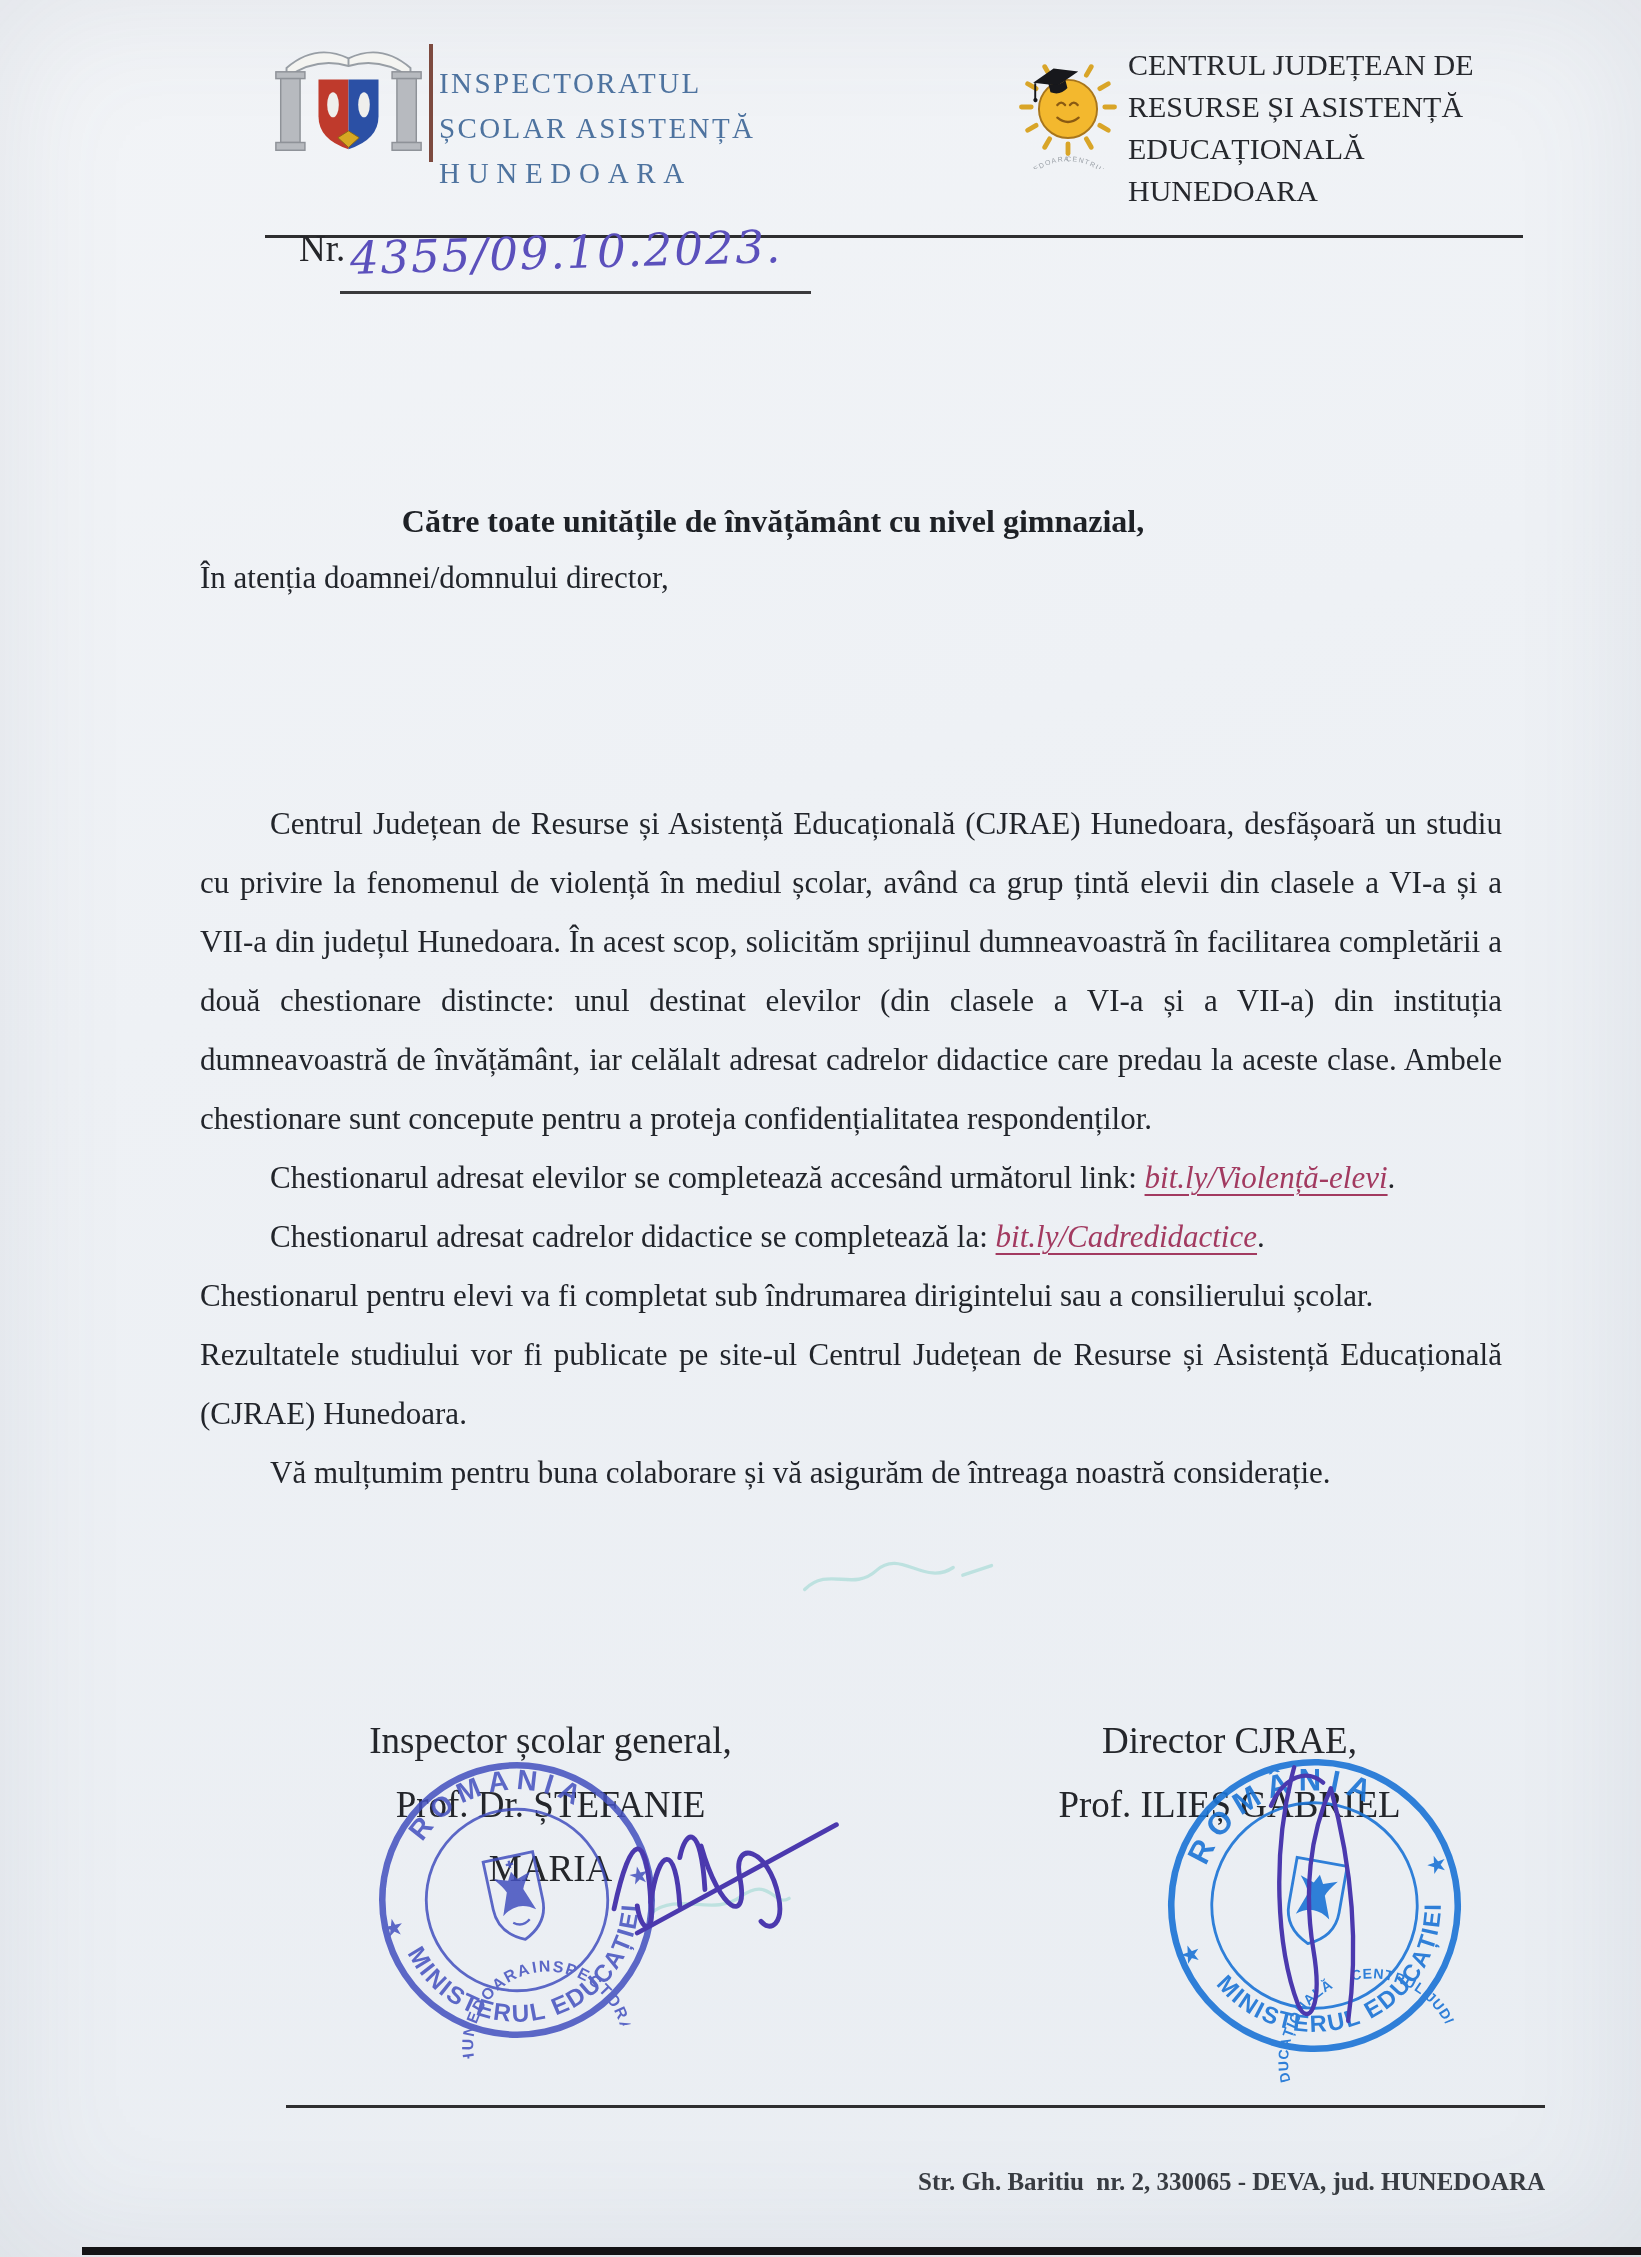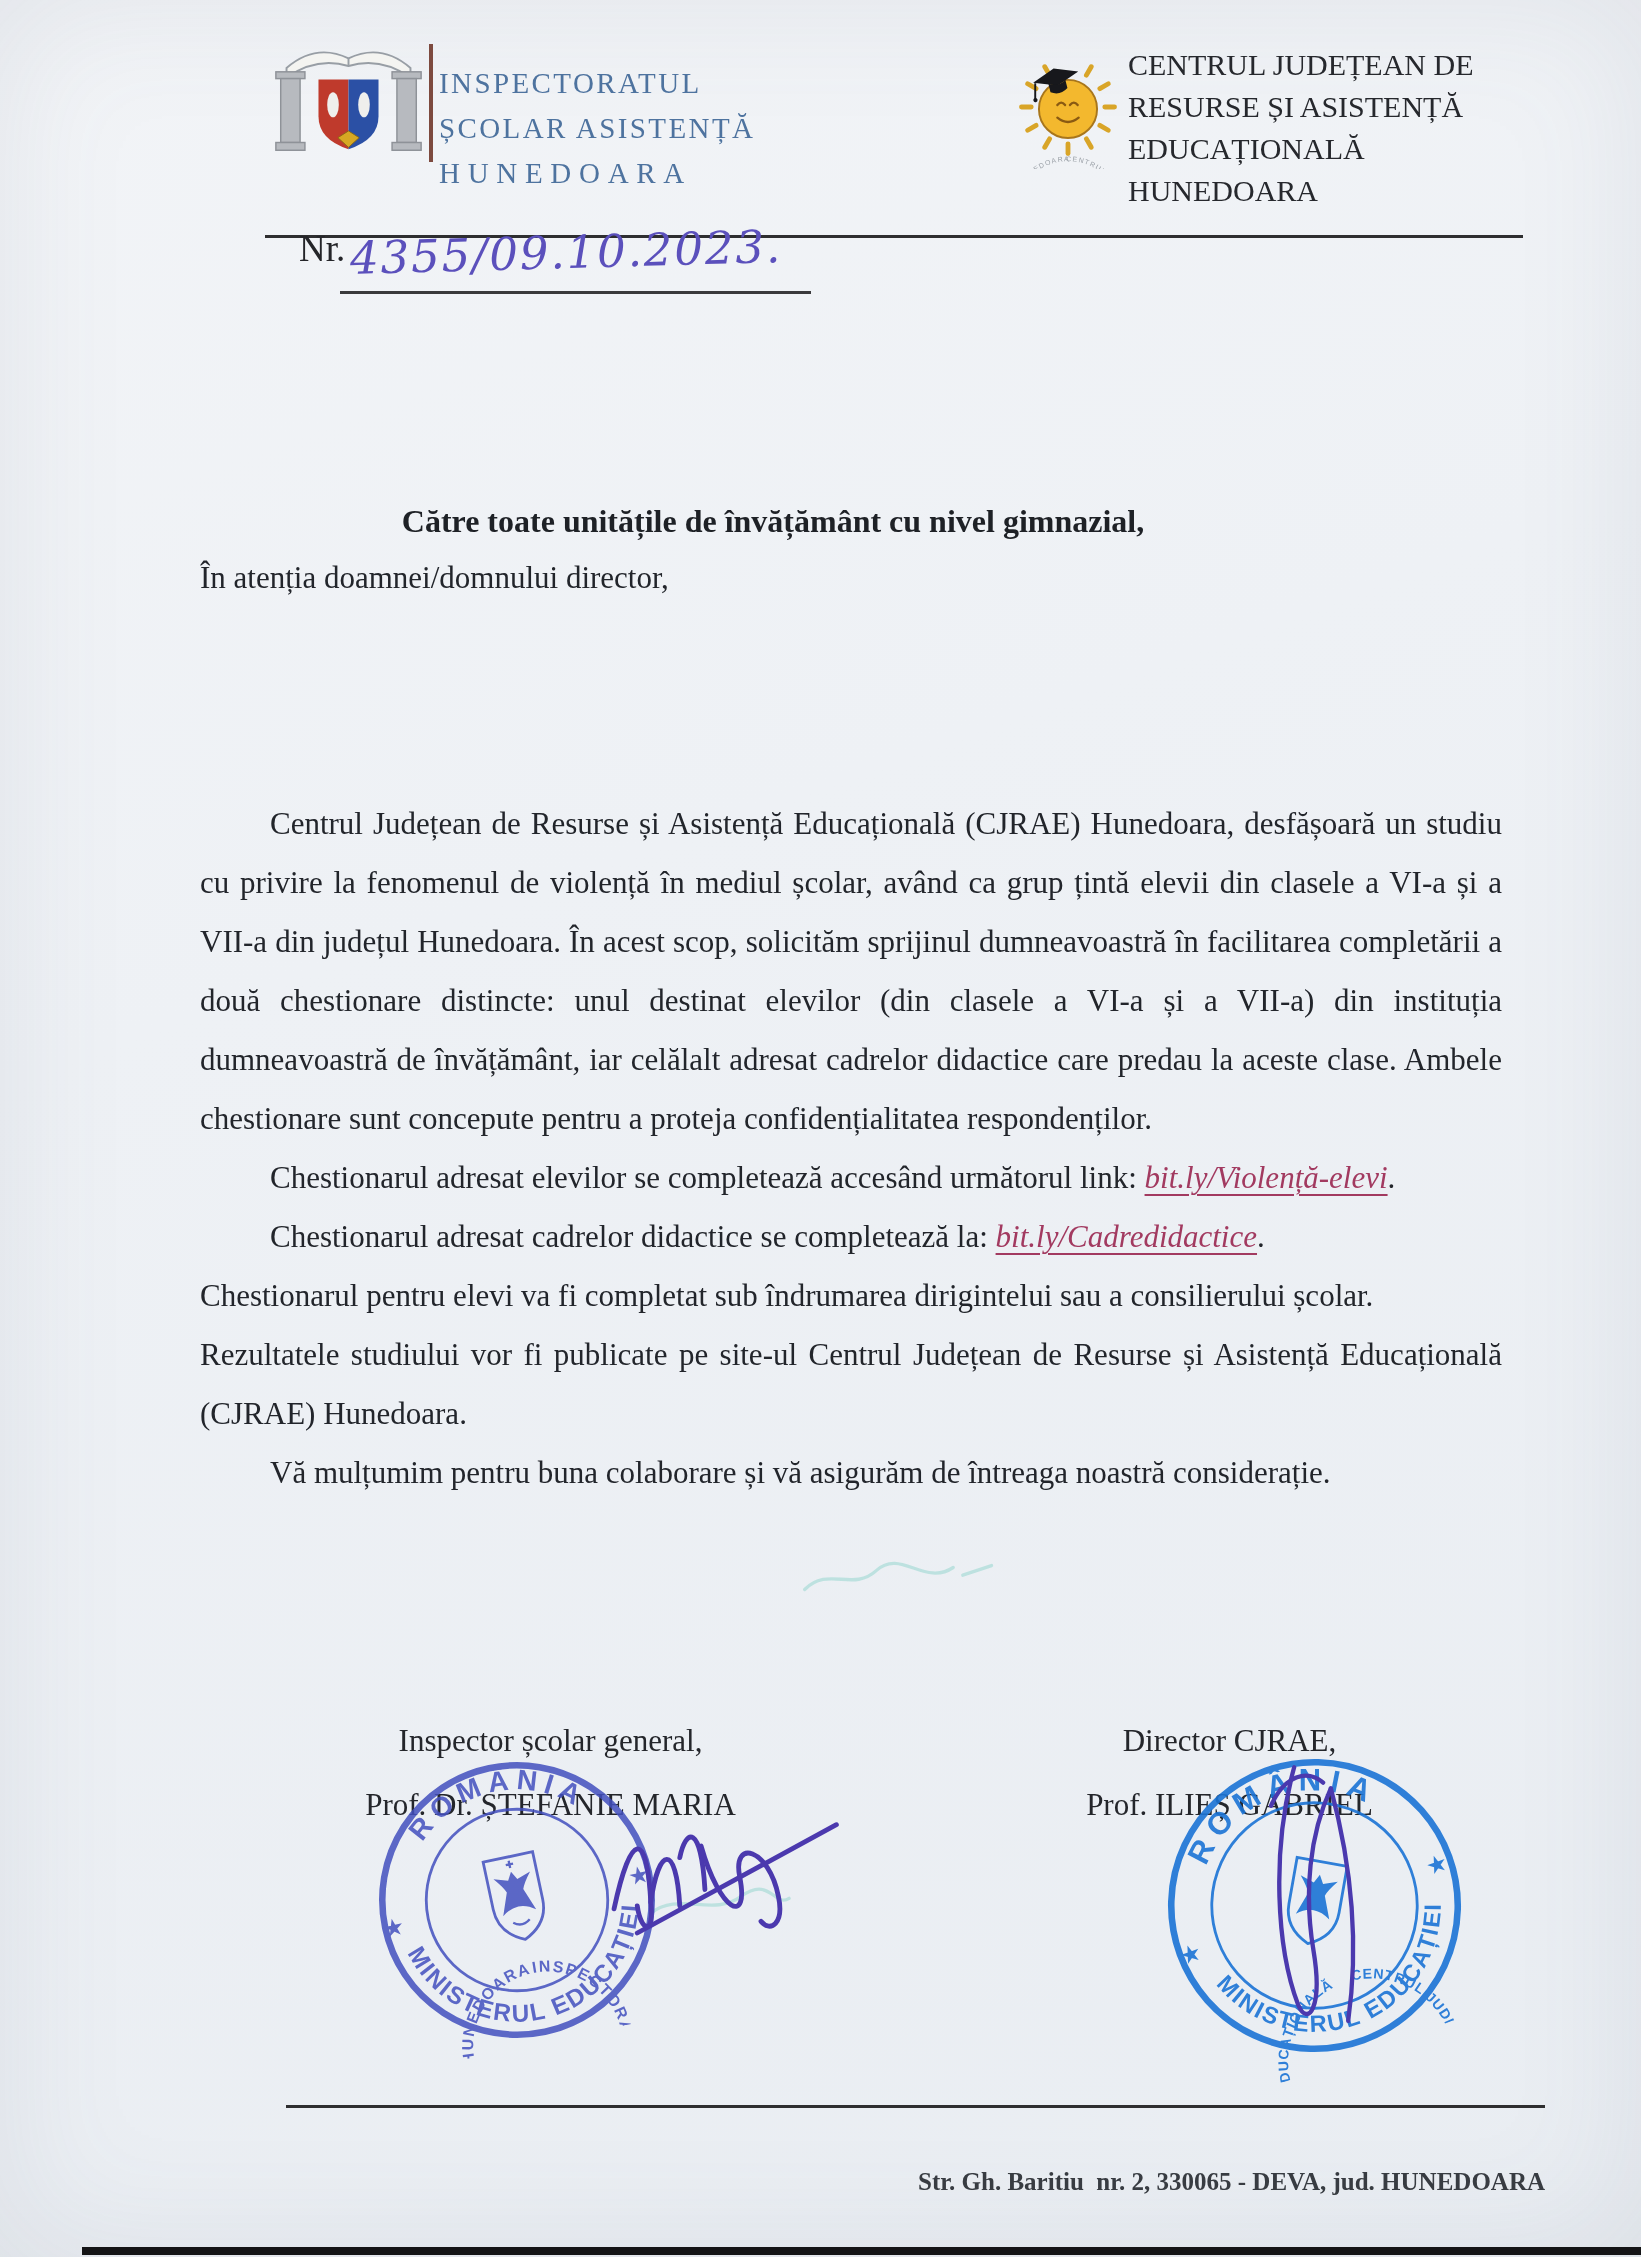--- a/index.html
+++ b/index.html
@@ -26,21 +26,21 @@
     letter-spacing:1.9px;transform:rotate(-1.6deg);font-family:"DejaVu Serif",serif;
   }
   
   .title{left:97px;top:503px;width:1352px;text-align:center;font-weight:bold;font-size:32px;color:#1e2126;}
   .salutation{left:200px;top:560px;font-size:31px;}
   .body-text{left:200px;top:794px;width:1302px;font-size:31px;line-height:59px;text-align:justify;color:#22252b;}
   .body-text p{margin:0;}
   .body-text p.ind{text-indent:70px;}
   .lnk{color:#a23a60;font-style:italic;text-decoration:underline;text-decoration-thickness:1.9px;text-underline-offset:5.8px;cursor:pointer;}
   
-  .sig-block{width:415px;text-align:center;font-size:31px;line-height:64px;color:#24262b;}
+  .sig-block{width:415px;text-align:center;font-size:37px;line-height:64px;color:#24262b;}
   .sig-left{left:343px;top:1709px;}
   .sig-right{left:1022px;top:1709px;}
   
   .stamp{opacity:.85;}
   .stamp text{font-family:"Liberation Sans",sans-serif;font-weight:bold;fill:currentColor;}
   .stamp-left{left:372px;top:1755px;width:290px;height:290px;color:#4350bf;transform:rotate(-12deg);}
   .stamp-right{left:1159px;top:1750px;width:311px;height:311px;color:#1b74d6;opacity:.9;transform:rotate(-20deg);}
   .st-big{font-size:30px;letter-spacing:7px;}
   .st-mid{font-size:26px;letter-spacing:2px;}
   .st-small{font-size:17px;letter-spacing:1.8px;}

